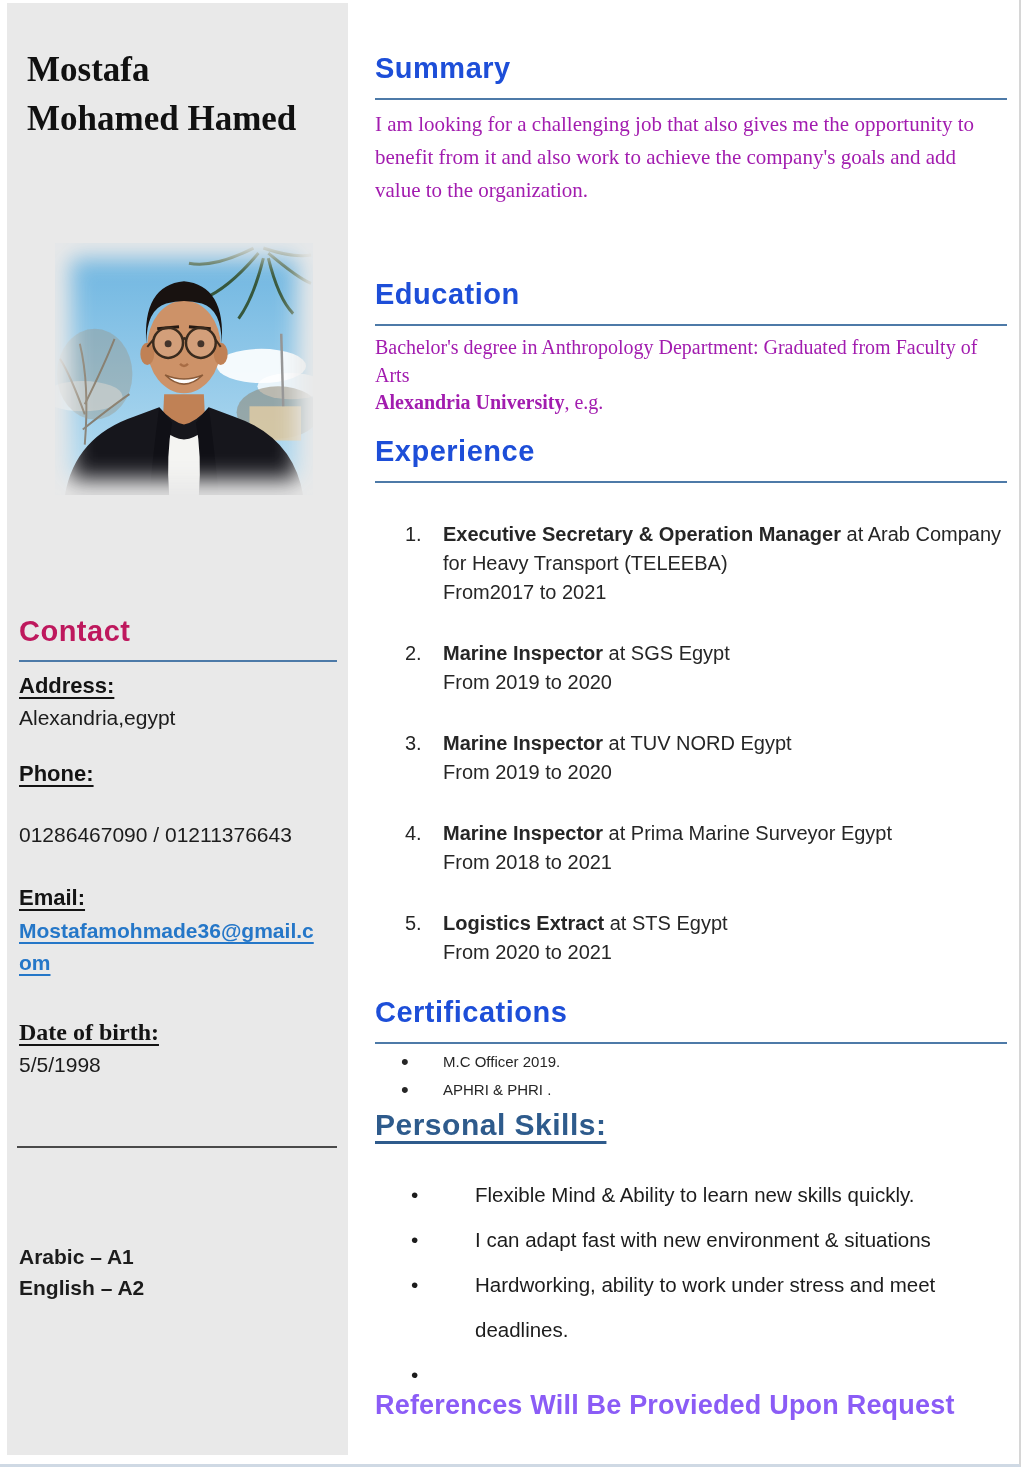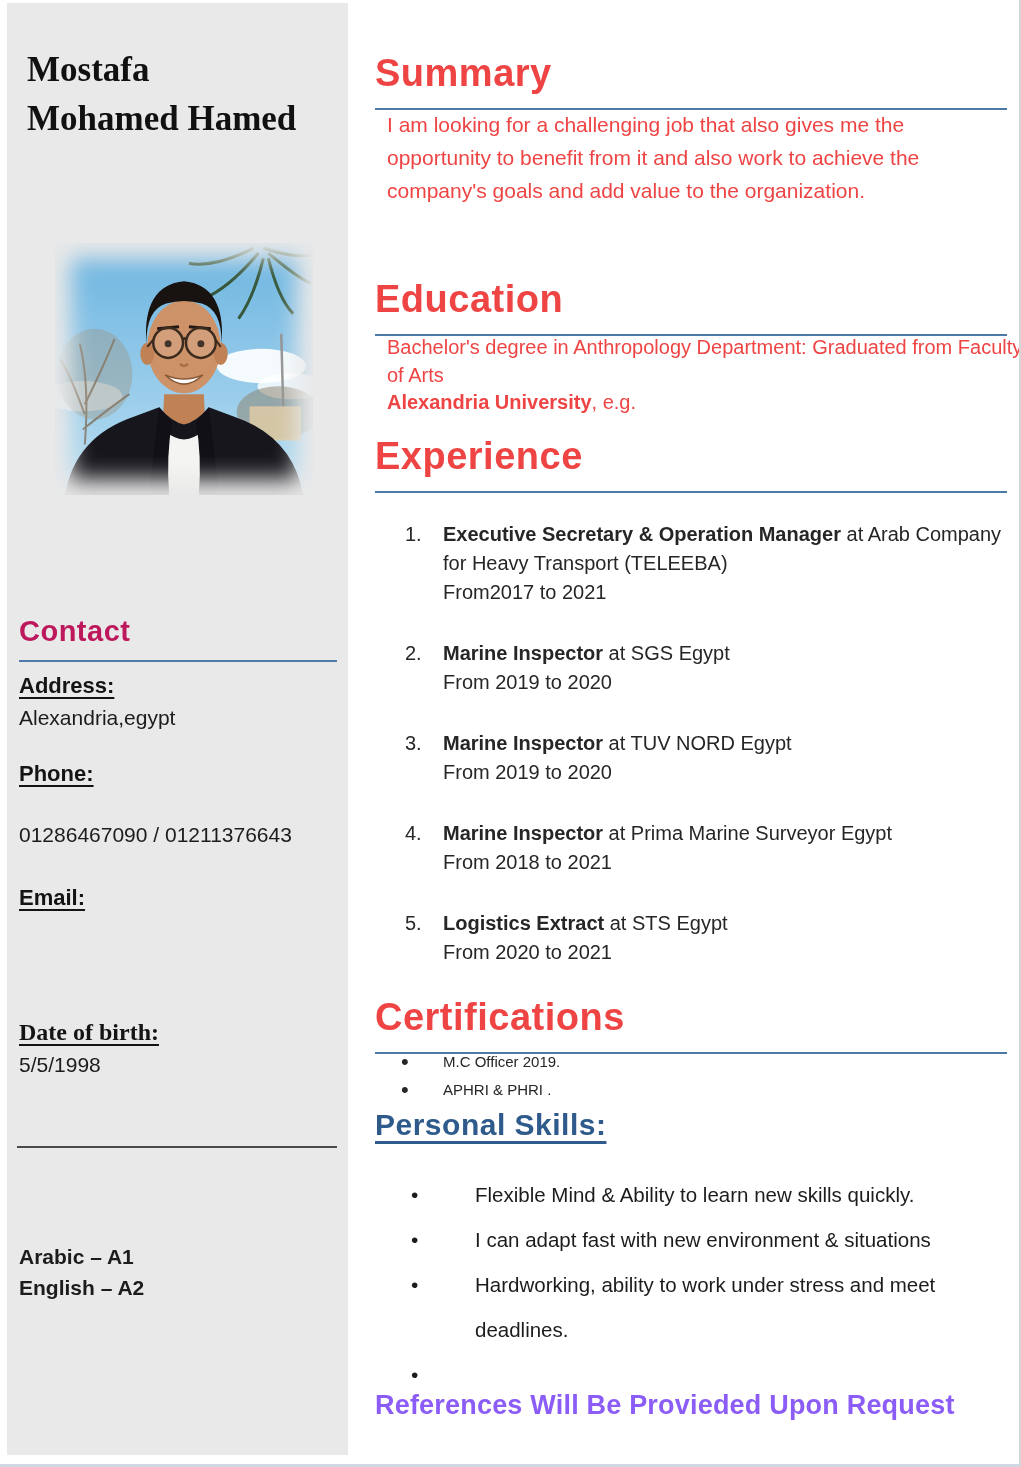--- a/index.html
+++ b/index.html
@@ -50,29 +50,29 @@
   .dob-label { font-family:"Liberation Serif", serif; font-size:24px; }
   .side-divider {
     position:absolute; left:10px; top:1143px; width:320px; height:0;
     border-top:2px solid #4a4a4a;
   }
   .lang-item { font-weight:bold; font-size:21px; line-height:31px; }
   
   .main { position:absolute; left:375px; top:0; width:632px; }
   .heading {
     position:absolute; left:0; width:632px;
-    font-size:38px; font-weight:bold; color:#ef4444; letter-spacing:0.5px;
+    font-size:29px; font-weight:bold; color:#1d4ed8; letter-spacing:0.5px;
     padding-bottom:13px; border-bottom:2px solid #4d7aa8;
   }
   .heading-underlined {
     position:absolute; left:0;
     font-size:30px; font-weight:bold; color:#2e5b8c; letter-spacing:0.5px;
     text-decoration:underline; text-decoration-thickness:3px; text-underline-offset:6px;
   }
-  .body-text { position:absolute; left:12px; color:#ef4444; }
+  .body-text { position:absolute; left:0; color:#a21caf;font-family:Liberation Serif, serif; }
   .summary-body { top:108px; width:600px; font-size:21px; line-height:33px; }
   .edu-body { top:334px; width:640px; font-size:20px; line-height:27.5px; }
   .edu-bold { font-weight:bold; }
   .exp-list { position:absolute; left:30px; top:520px; width:600px; }
   .exp-item { display:flex; margin-bottom:32px; font-size:20px; line-height:29px; color:#262626; }
   .exp-num { width:38px; flex:none; }
   .exp-text { flex:1; }
   .exp-title { font-weight:bold; }
   .cert-list { position:absolute; left:0; top:1048px; width:600px; }
   .cert-item { position:relative; padding-left:68px; font-size:15px; line-height:28px; color:#262626; }
@@ -161,20 +161,21 @@
 
     <div class="side-heading" style="top:612px;">Contact</div>
 
     <div class="side-label" style="top:670px;">Address:</div>
     <div class="side-value" style="top:703px;">Alexandria,egypt</div>
 
     <div class="side-label" style="top:758px;">Phone:</div>
     <div class="side-value" style="top:820px;">01286467090 / 01211376643</div>
 
     <div class="side-label" style="top:882px;">Email:</div>
+    <a class="email-link" style="top:912px;">Mostafamohmade36@gmail.com</a>
 
     <div class="side-label dob-label" style="top:1016px;">Date of birth:</div>
     <div class="side-value" style="top:1050px;">5/5/1998</div>
 
     <div class="side-divider"></div>
 
     <div class="side-value lang-item" style="top:1238px;">Arabic – A1</div>
     <div class="side-value lang-item" style="top:1269px;">English – A2</div>
   </div>
 

